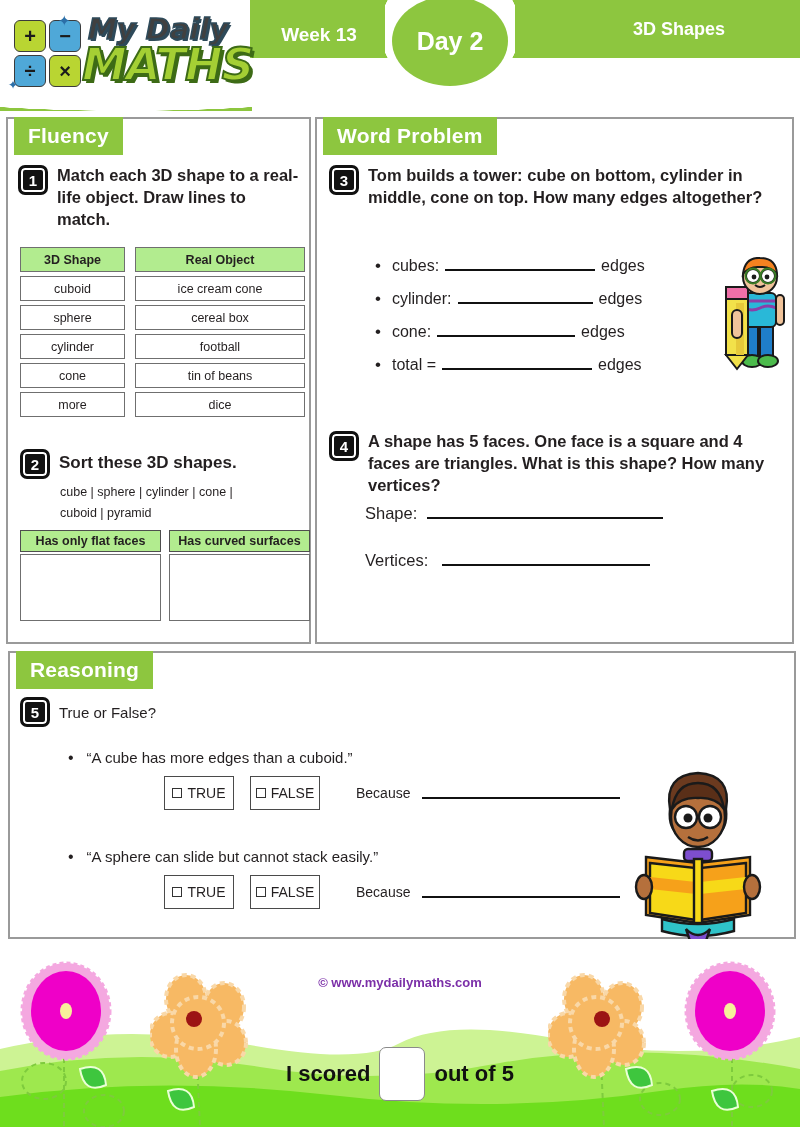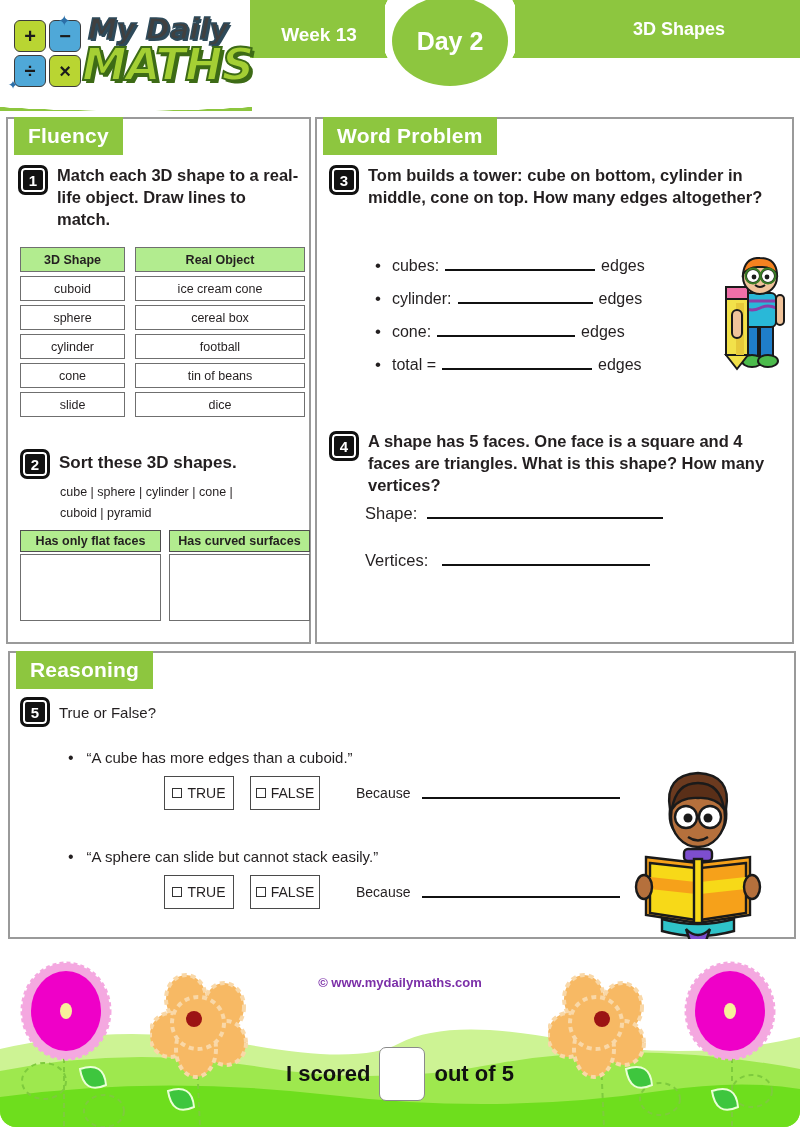--- a/index.html
+++ b/index.html
@@ -114,21 +114,21 @@
   .tf-stmt{display:flex;align-items:baseline;font-size:15px;}
   .tf-stmt .dot{font-size:16px;margin-right:13px;}
   .tf-row{display:flex;align-items:center;margin-top:9px;margin-left:96px;}
   .tfbox{border:1.6px solid #4a4a4a;width:70px;height:34px;display:flex;align-items:center;
     justify-content:center;gap:5px;font-size:14px;box-sizing:border-box;margin-right:16px;}
   .chk{width:8px;height:8px;border:1.3px solid #333;display:inline-block;}
   .because{font-size:14px;margin-left:20px;}
   .bline{display:inline-block;width:198px;border-bottom:2.2px solid #111;height:10px;margin-left:12px;}
 
   
-  .footer{position:absolute;left:0;top:939px;width:800px;height:188px;overflow:hidden;background:#fff;border-radius:16px;}
+  .footer{position:absolute;left:0;top:939px;width:800px;height:188px;overflow:hidden;background:#fff;}
   .hill{position:absolute;left:0;bottom:0;width:800px;height:130px;}
   .copyright{position:absolute;left:0;top:36px;width:800px;text-align:center;
     font-size:13px;color:#7b2fa8;font-weight:bold;z-index:6;}
   .score{position:absolute;left:0;bottom:26px;width:800px;display:flex;align-items:center;
     justify-content:center;gap:9px;z-index:7;font-size:22px;font-weight:bold;color:#111;}
   .scorebox{width:44px;height:52px;background:#fff;border:1.6px solid #8a8a8a;border-radius:7px;}
 
   .illus{position:absolute;}
 </style>
 </head>
@@ -169,21 +169,21 @@
     <div class="qtext">Match each 3D shape to a real-life object. Draw lines to match.</div>
   </div>
 
   <div class="match-wrap">
     <div class="mcol left">
       <div class="mcell head">3D Shape</div>
       <div class="mcell">cuboid</div>
       <div class="mcell">sphere</div>
       <div class="mcell">cylinder</div>
       <div class="mcell">cone</div>
-      <div class="mcell">slide</div>
+      <div class="mcell">more</div>
     </div>
     <div class="mcol right">
       <div class="mcell head">Real Object</div>
       <div class="mcell">ice cream cone</div>
       <div class="mcell">cereal box</div>
       <div class="mcell">football</div>
       <div class="mcell">tin of beans</div>
       <div class="mcell">dice</div>
     </div>
   </div>

